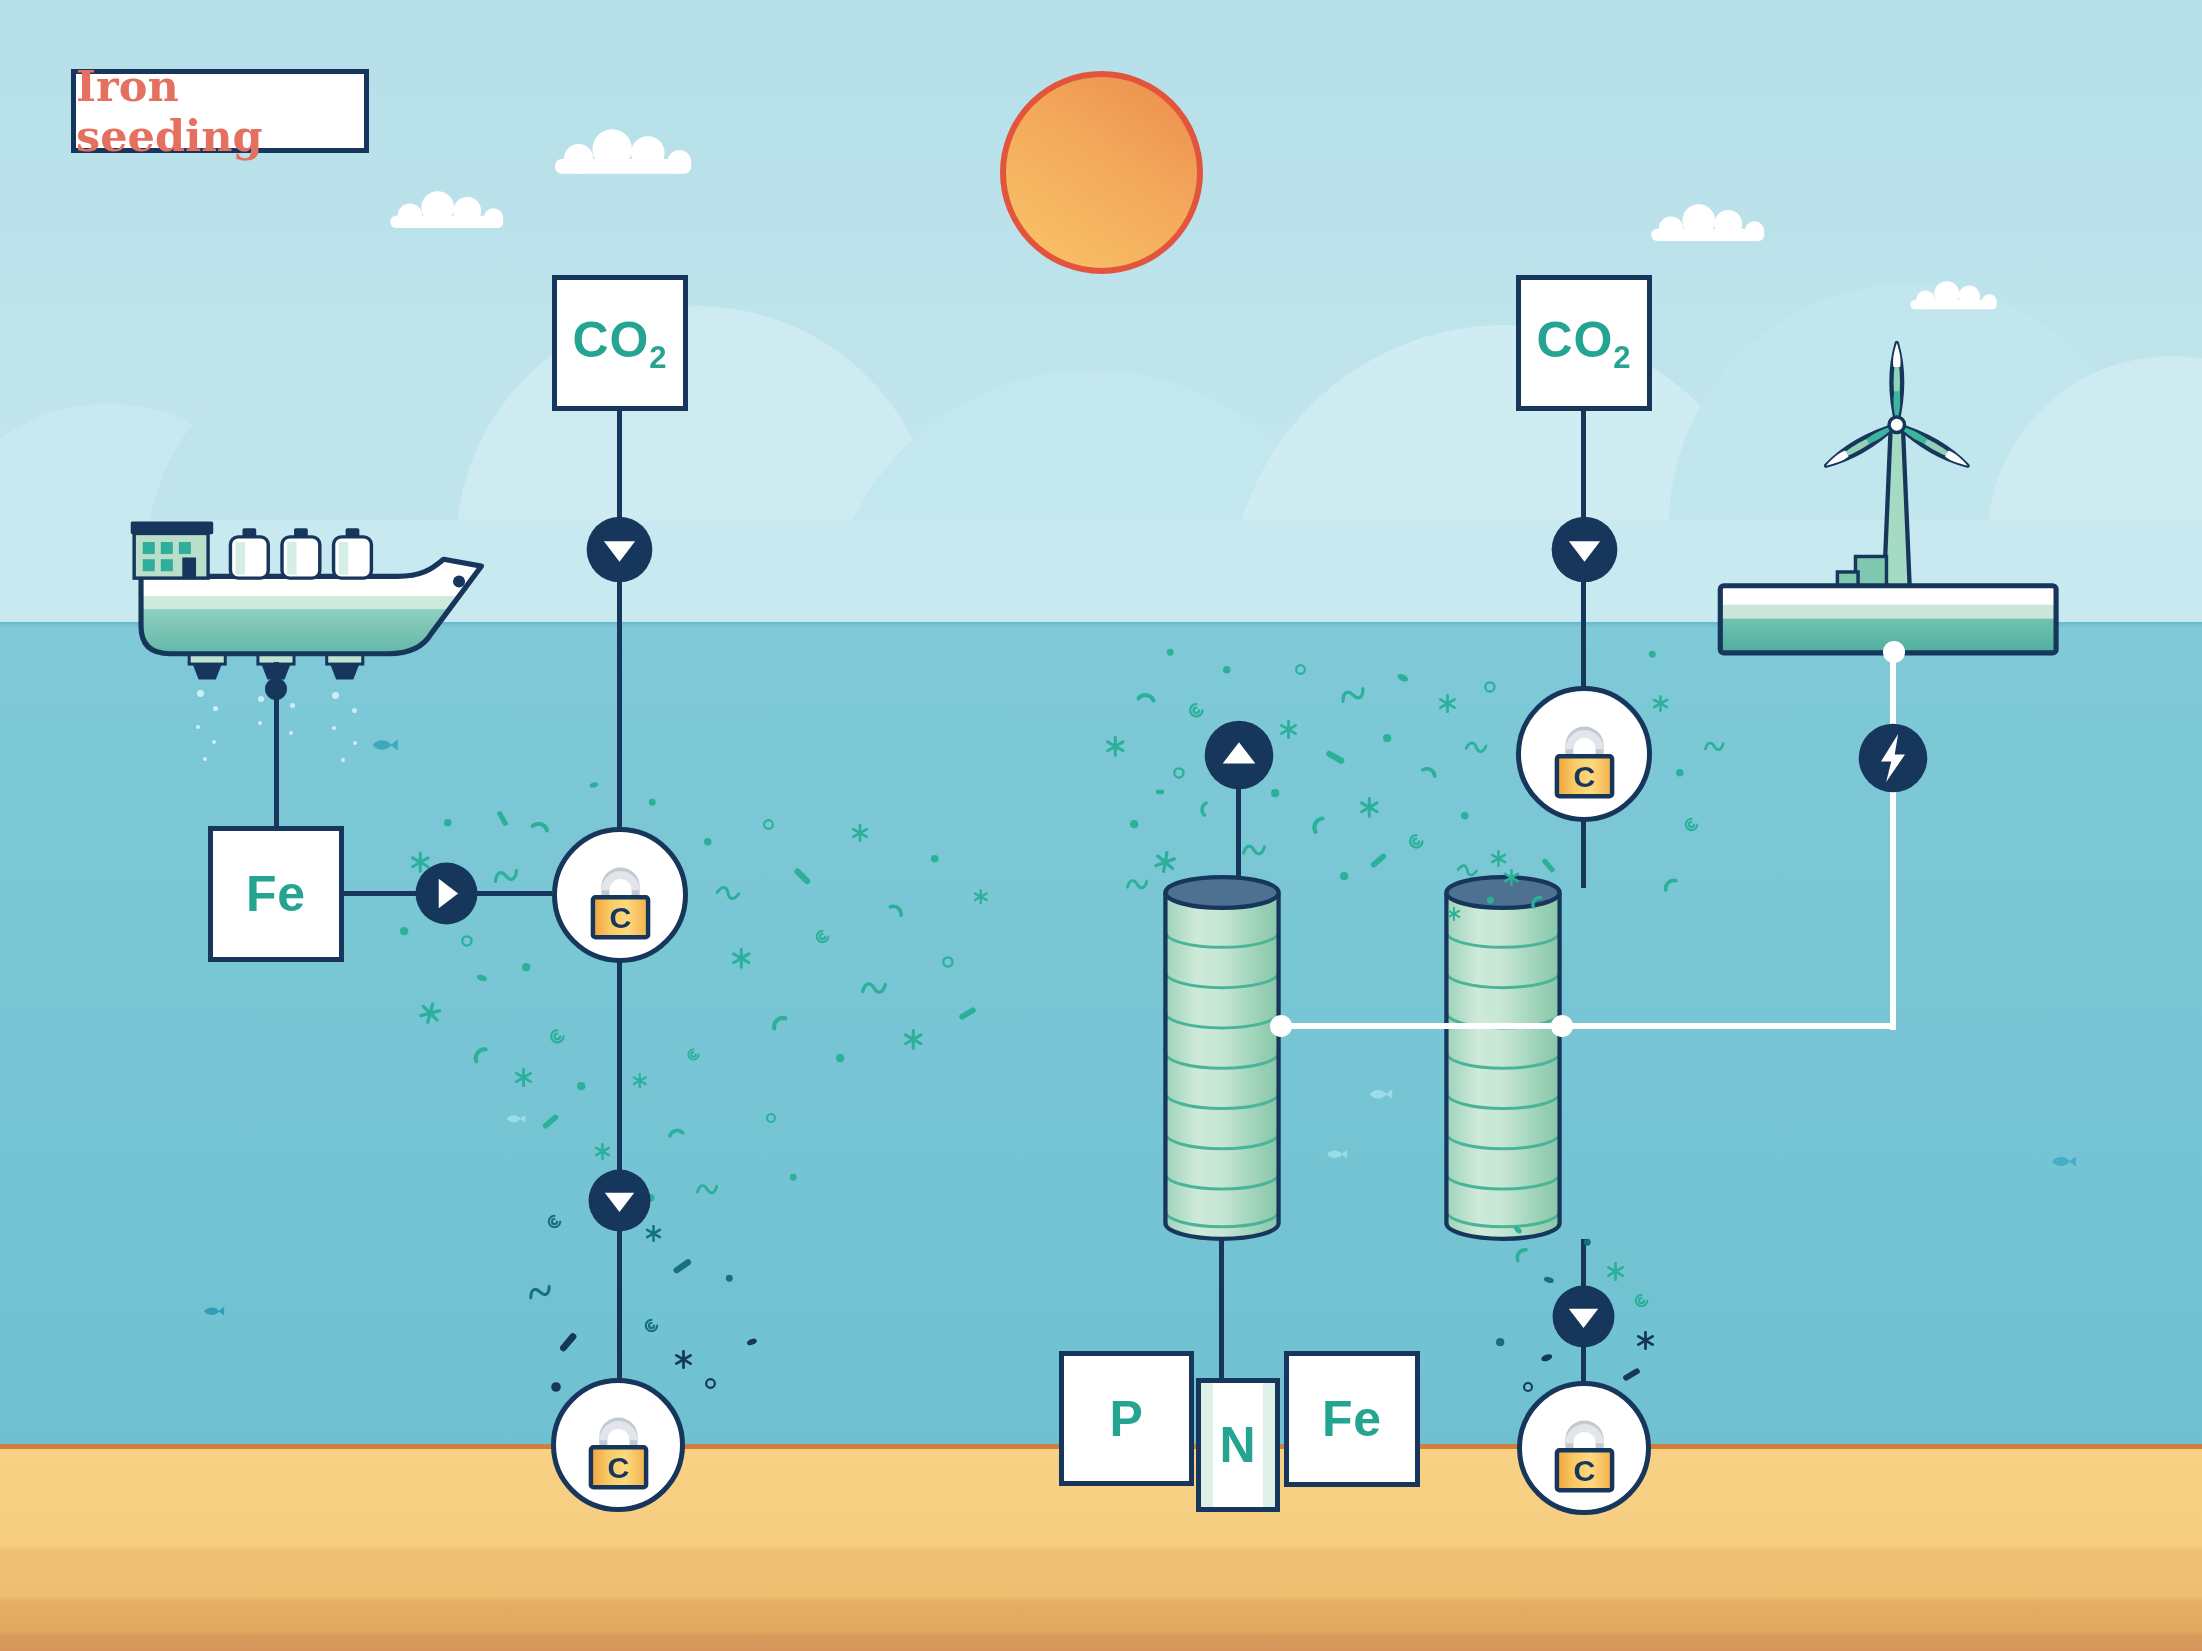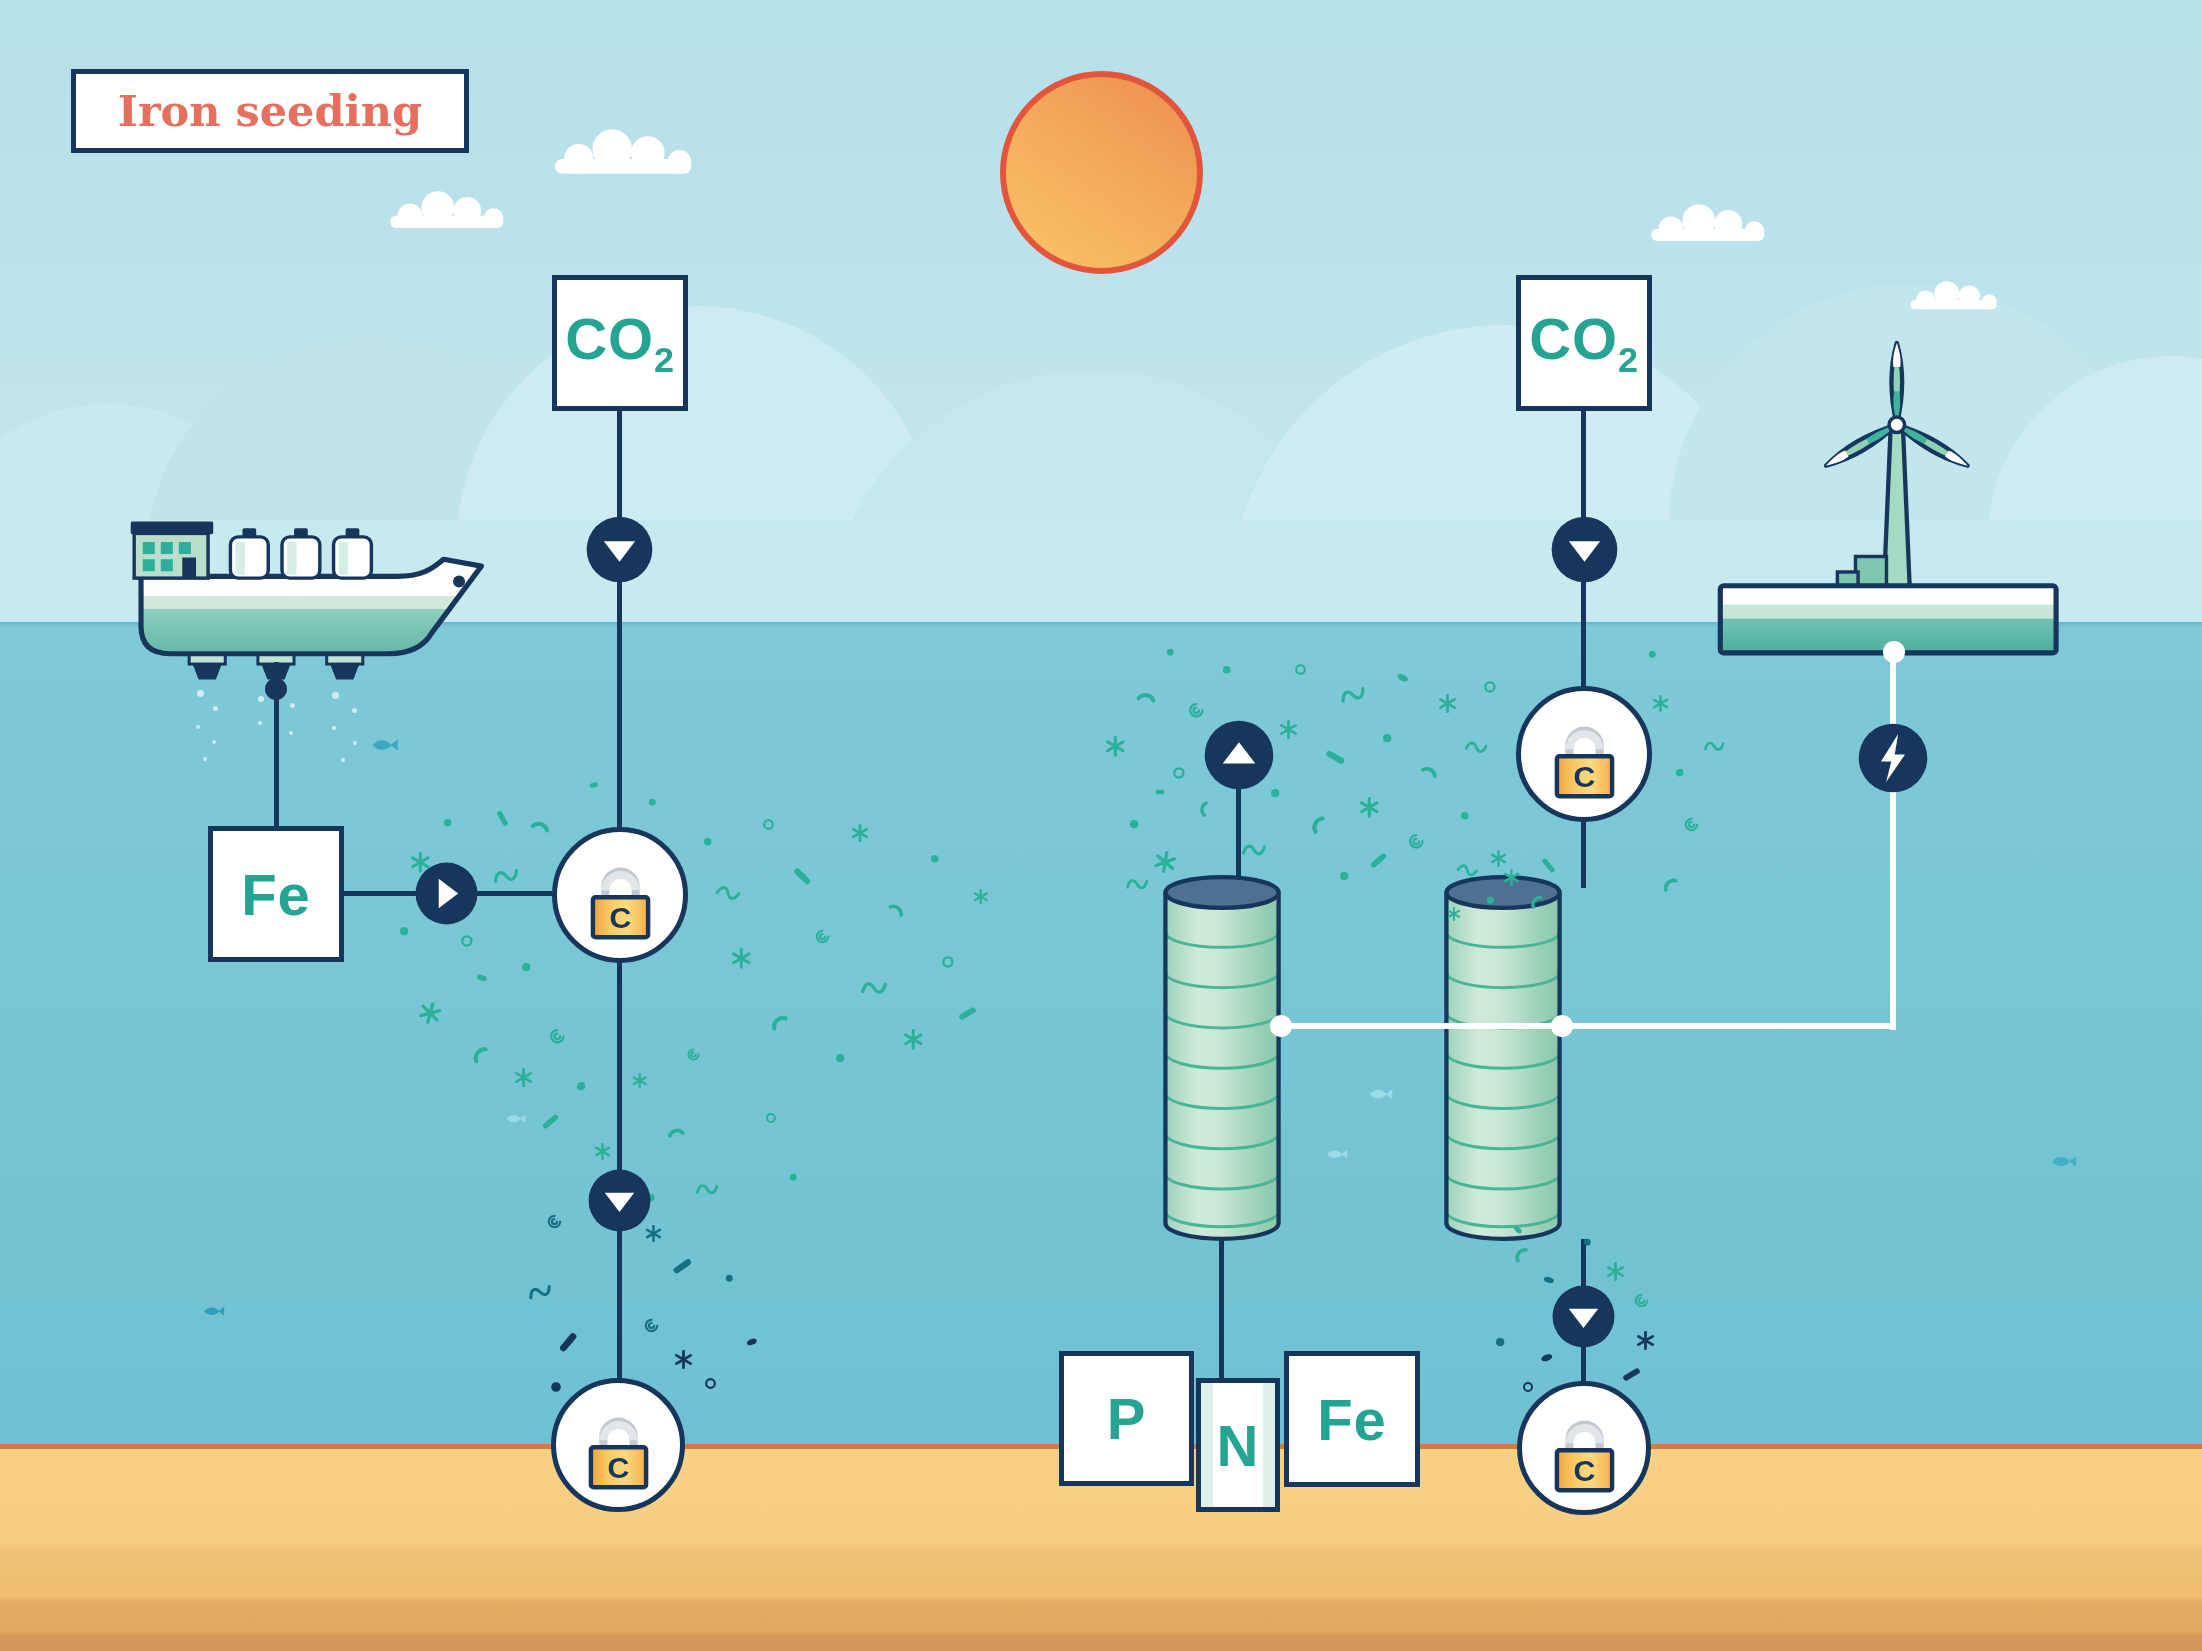--- a/index.html
+++ b/index.html
@@ -24,21 +24,21 @@
   .sand{position:absolute;left:0;top:1444px;width:2203px;height:208px;
         background:linear-gradient(180deg,#cf7e3d 0px,#cf7e3d 5.2px,#f8d185 5.2px,#f6cd80 102px,#f0c276 105px,#eebd70 153px,#e5ae64 157px,#e0a75e 188px,#d9995b 191px,#d5945a 100%);}
 
   
   .vline,.hline{position:absolute;background:#16365c;}
   .navydot{position:absolute;border-radius:50%;background:#16365c;}
 
   
   .labelbox{position:absolute;background:#ffffff;border:5.2px solid #16365c;
             display:flex;align-items:center;justify-content:center;}
-  .chem{color:#25a492;font-weight:bold;font-size:58px;letter-spacing:0.9px;}
+  .chem{color:#25a492;font-weight:bold;font-size:50px;letter-spacing:0.9px;}
   .chem sub{font-size:0.62em;font-weight:bold;}
   .titlebox{position:absolute;background:#ffffff;border:5.2px solid #16365c;
             display:flex;align-items:center;justify-content:center;}
   .titletext{font-family:"DejaVu Serif","Liberation Serif",serif;font-weight:bold;
              font-size:43px;color:#e5705f;}
 
   
   .lockcircle{position:absolute;background:#ffffff;border:5.2px solid #16365c;border-radius:50%;
               display:flex;align-items:center;justify-content:center;}
 
@@ -802,18 +802,18 @@
   <div class="labelbox" style="left:1196px;top:1378px;width:84px;height:134px;background:linear-gradient(90deg,#ddf1e9 0 12px,#ffffff 12px calc(100% - 12px),#ddf1e9 calc(100% - 12px));">
     <span class="chem">N</span>
   </div>
   <div class="labelbox" style="left:1059px;top:1351px;width:135px;height:135px;">
     <span class="chem">P</span>
   </div>
   <div class="labelbox" style="left:1284px;top:1351px;width:136px;height:136px;">
     <span class="chem">Fe</span>
   </div>
 
-  <div class="titlebox" style="left:71px;top:69px;width:398px;height:84px;">
+  <div class="titlebox" style="left:71px;top:69px;width:298px;height:84px;">
     <span class="titletext">Iron seeding</span>
   </div>
 
 </div>
 
 
 </body></html>

